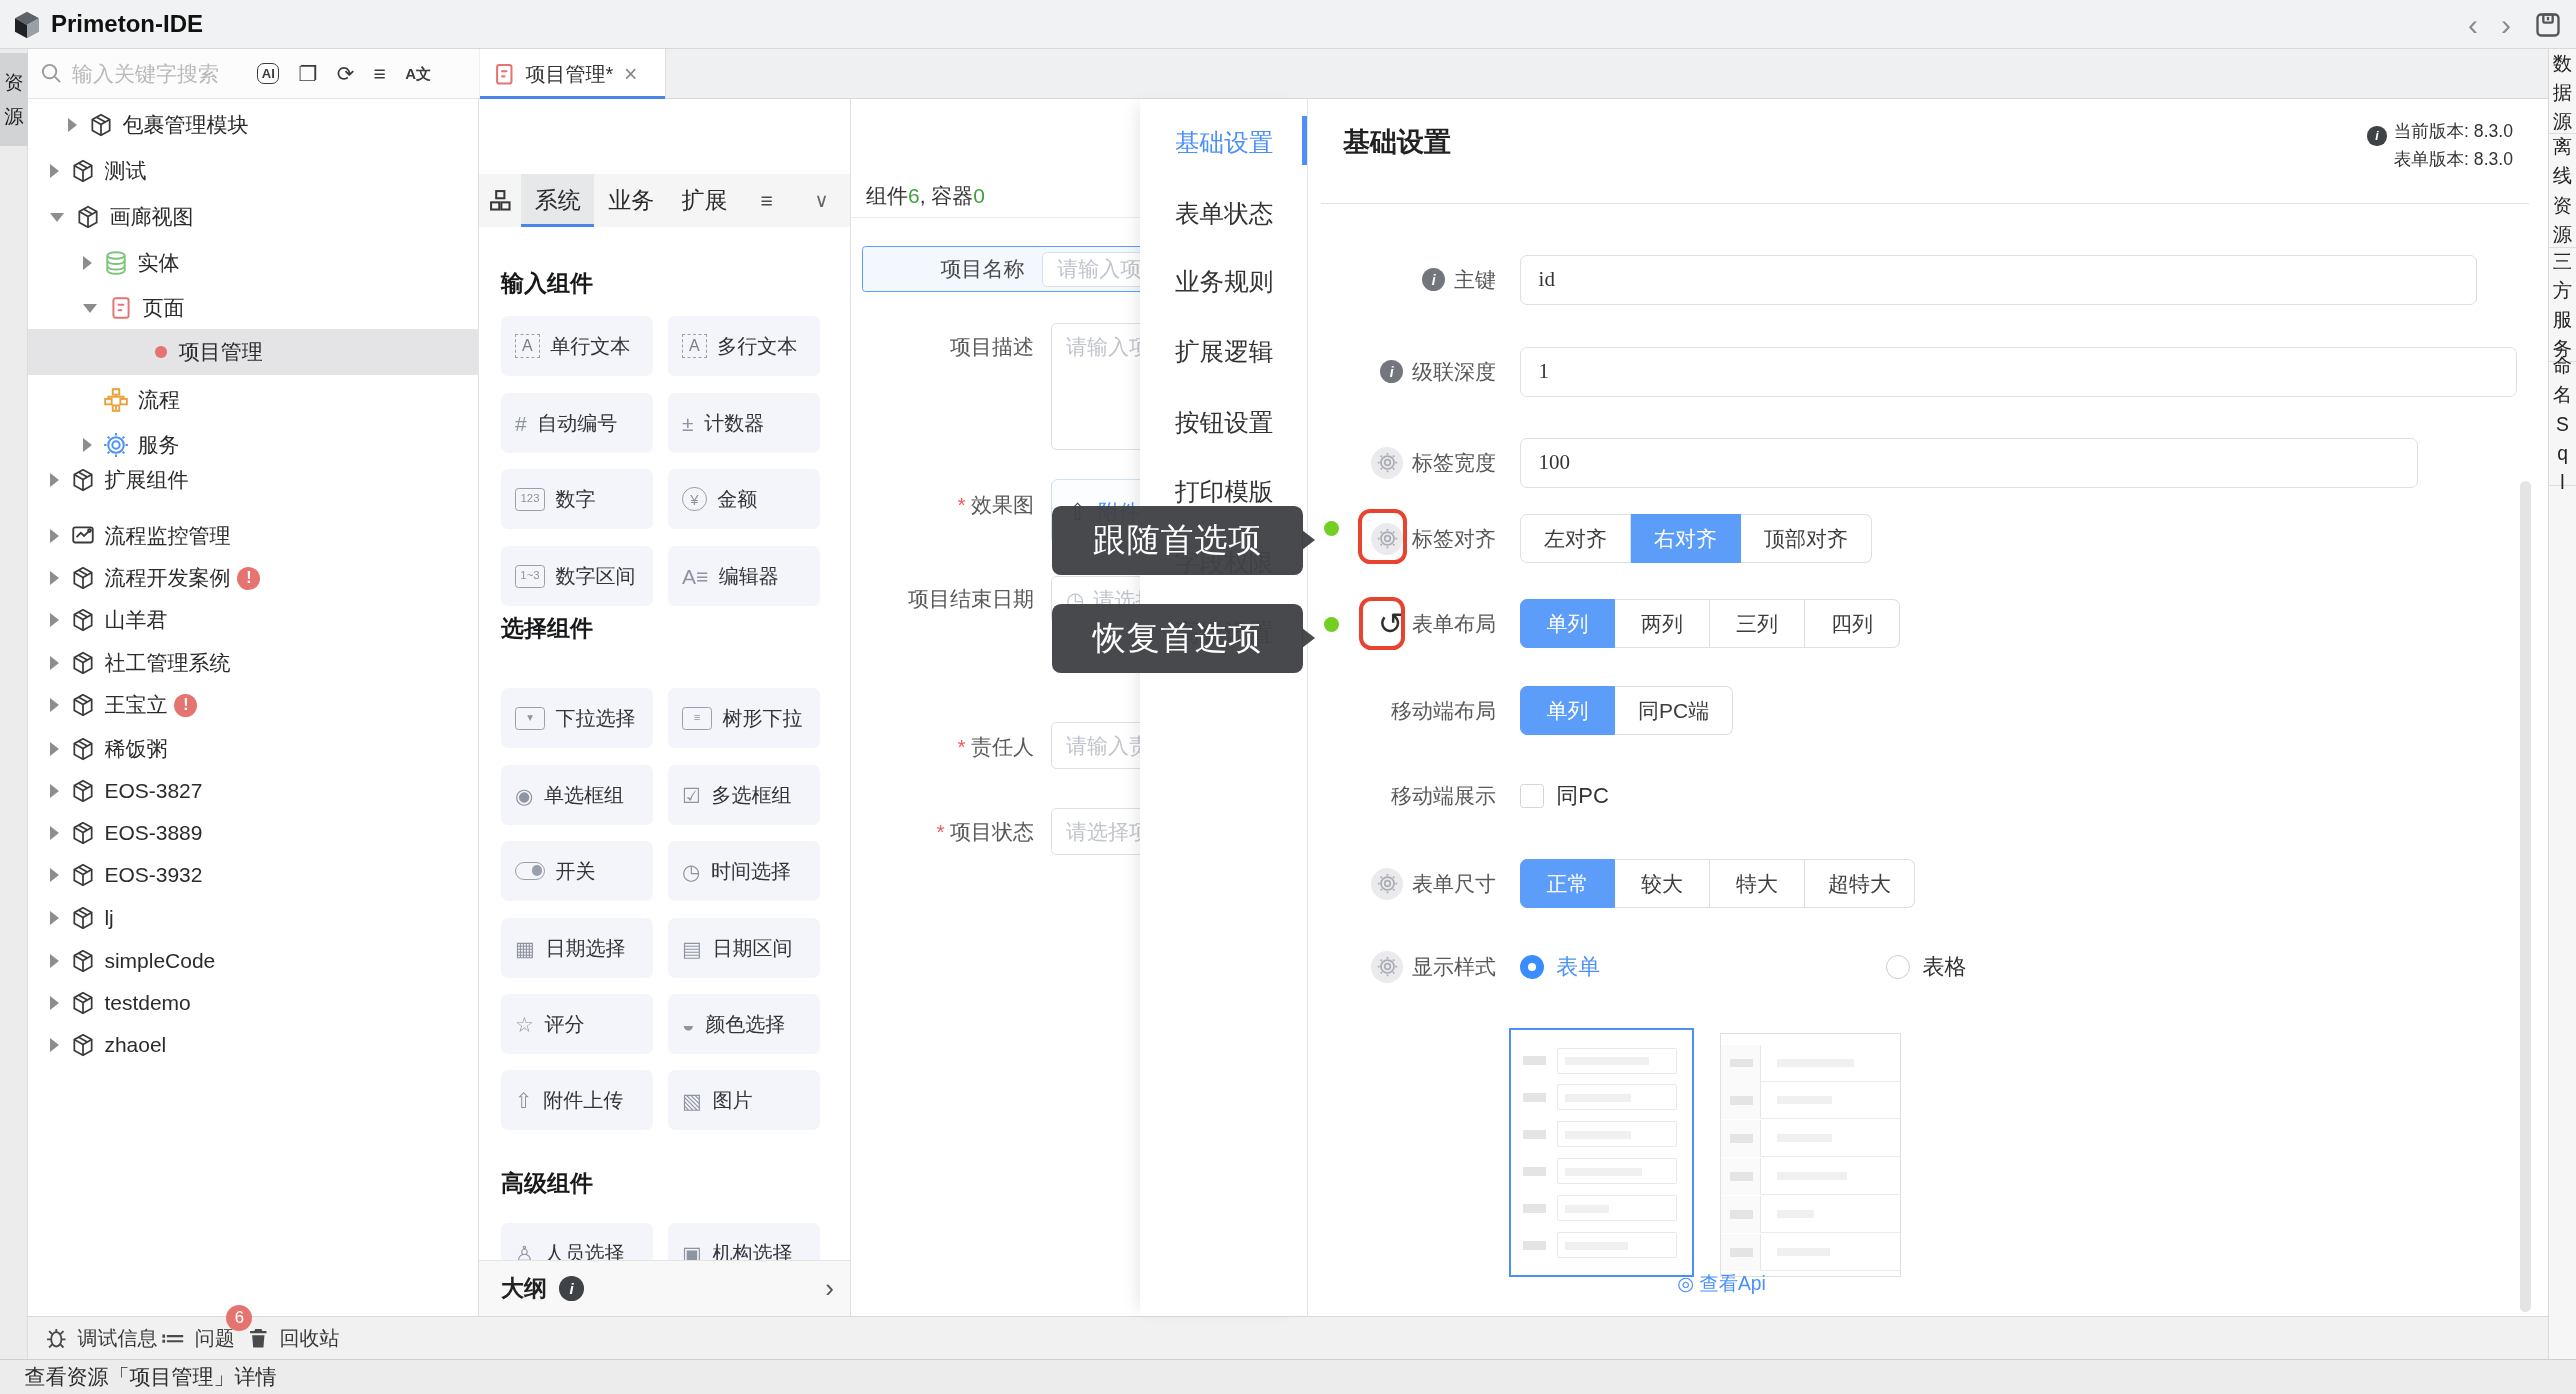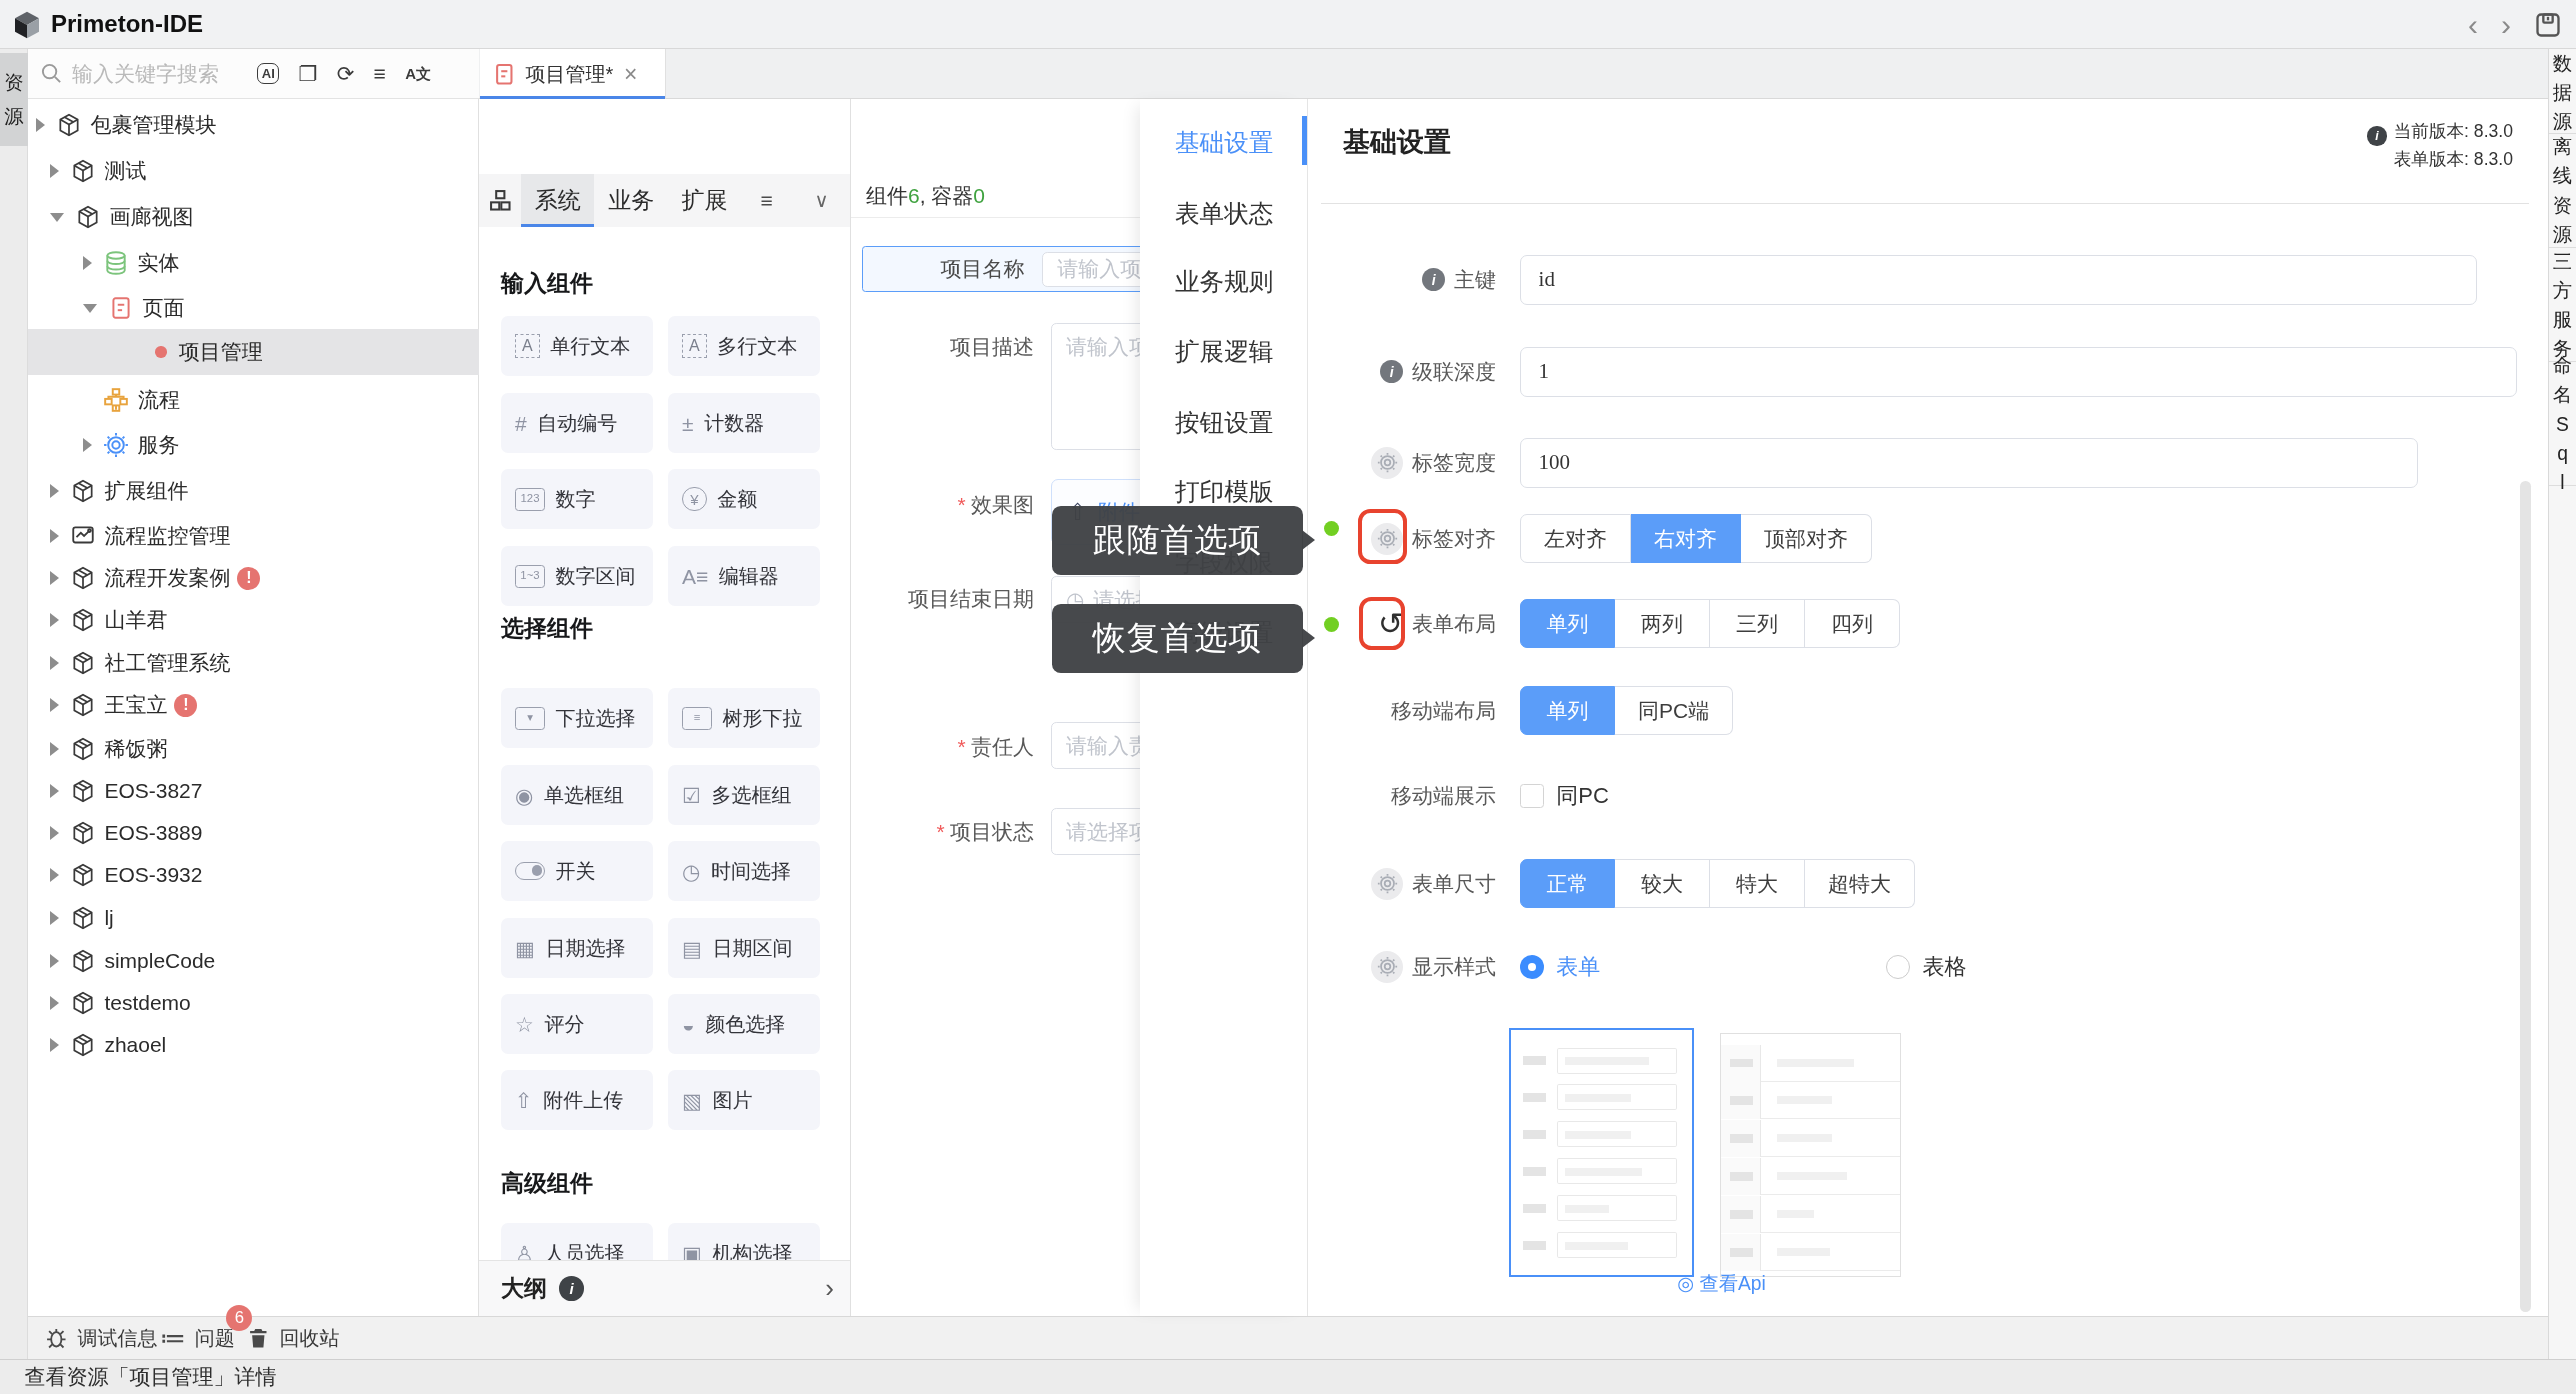--- a/index.html
+++ b/index.html
@@ -209,21 +209,21 @@
       <input id="search-input" placeholder="输入关键字搜索" style="">
       <span class="sr-icons" id="sr-icons">
           <span class="sr-ic" style="border: 1.8px solid rgb(59, 59, 59); border-radius: 7px; font-size: 13px; padding: 2.6px 3.5px; font-weight: bold;">AI</span>
           <span class="sr-ic">❐</span>
           <span class="sr-ic">⟳</span>
           <span class="sr-ic">≡</span>
           <span class="sr-ic" style="font-size: 15px; font-weight: bold;">A文</span>
         </span>
     </div>
     <div id="tree">
-        <div class="tree-row" style="top: 55px; padding-left: 8px;">
+        <div class="tree-row" style="top: 55px; padding-left: 40px;">
           <span class="caret c"></span>
           <span class="tree-ic">
             <svg width="26" height="26" viewBox="0 0 24 24" fill="none" stroke="#3a3a3a" stroke-width="1.6">
               <path d="M12 2.5 20 7v10l-8 4.5L4 17V7z"></path>
               <path d="M4 7l8 4.5L20 7"></path>
               <path d="M12 11.5V21.5"></path>
               <path d="M8 4.8l8 4.5"></path>
             </svg>
           </span>
           <span class="tree-lb">包裹管理模块</span>
@@ -298,21 +298,21 @@
           <span class="caret c"></span>
           <span class="tree-ic">
             <svg width="26" height="26" viewBox="0 0 24 24" fill="none" stroke="#4a90f8" stroke-width="1.8">
               <circle cx="12" cy="12" r="3.4"></circle>
               <circle cx="12" cy="12" r="7.2"></circle>
               <path d="M12 3.2V1M12 23v-2.2M3.2 12H1M23 12h-2.2M5.9 5.9 4.3 4.3M19.7 19.7l-1.6-1.6M5.9 18.1l-1.6 1.6M19.7 4.3l-1.6 1.6"></path>
             </svg>
           </span>
           <span class="tree-lb">服务</span>
         </div>
-        <div class="tree-row" style="top: 421px; padding-left: 22px;">
+        <div class="tree-row" style="top: 410px; padding-left: 22px;">
           <span class="caret c"></span>
           <span class="tree-ic">
             <svg width="26" height="26" viewBox="0 0 24 24" fill="none" stroke="#3a3a3a" stroke-width="1.6">
               <path d="M12 2.5 20 7v10l-8 4.5L4 17V7z"></path>
               <path d="M4 7l8 4.5L20 7"></path>
               <path d="M12 11.5V21.5"></path>
               <path d="M8 4.8l8 4.5"></path>
             </svg>
           </span>
           <span class="tree-lb">扩展组件</span>

